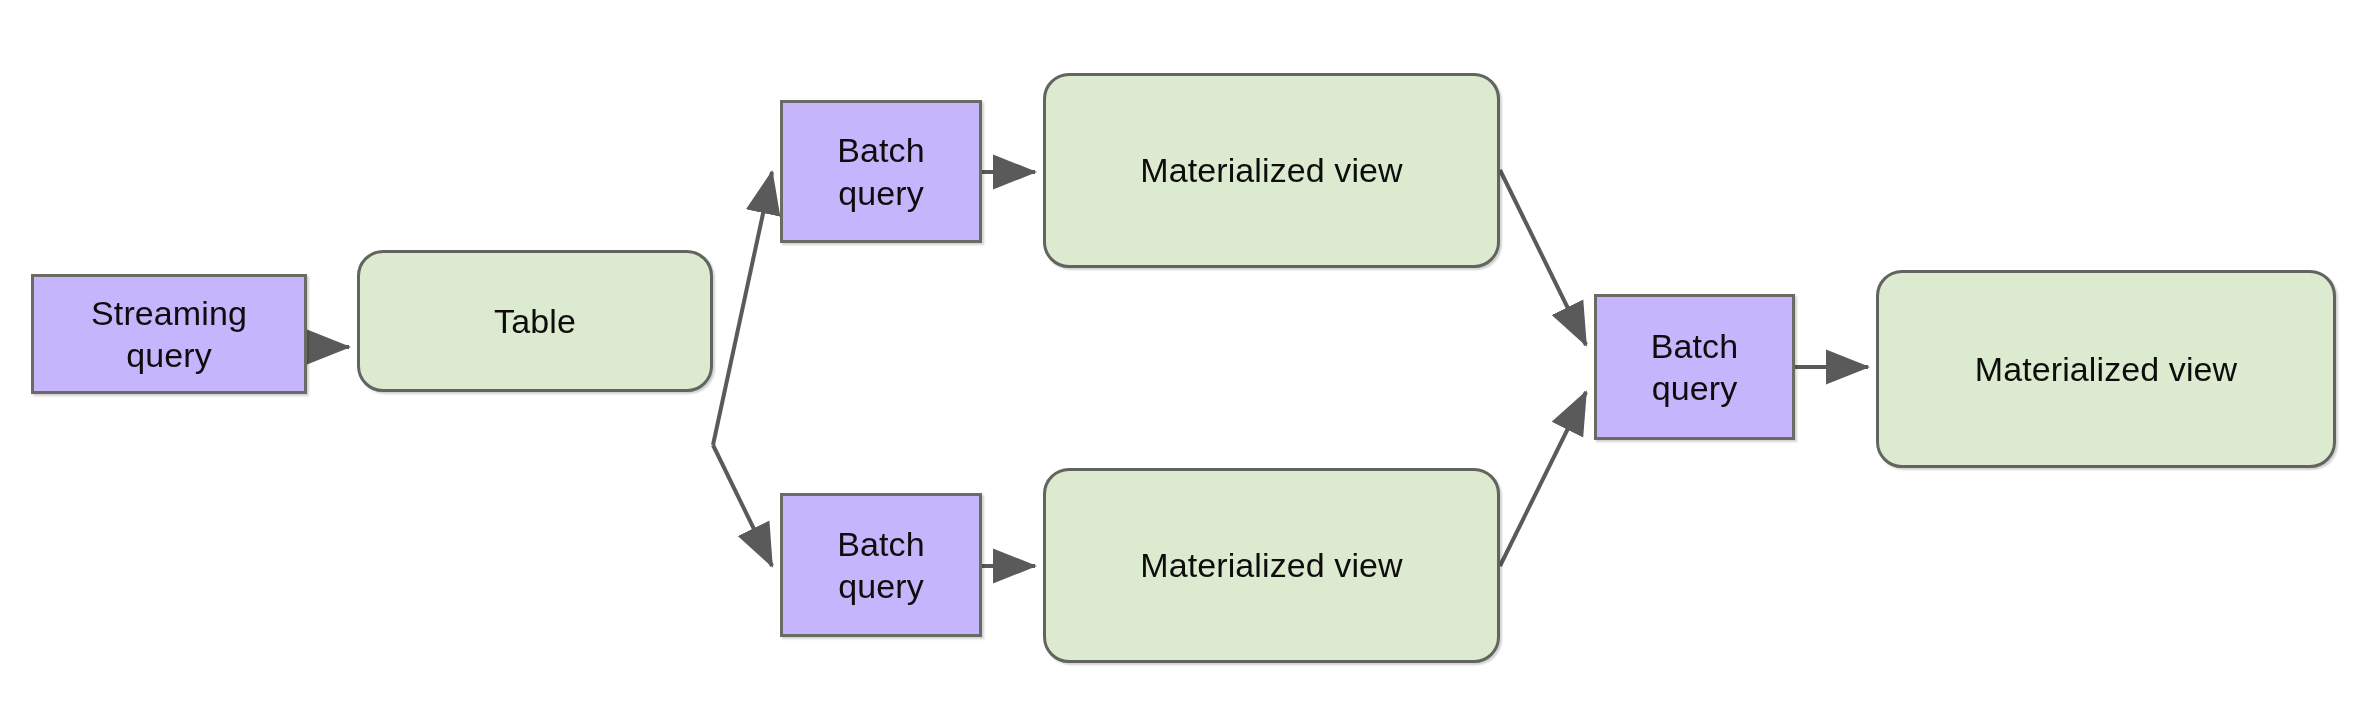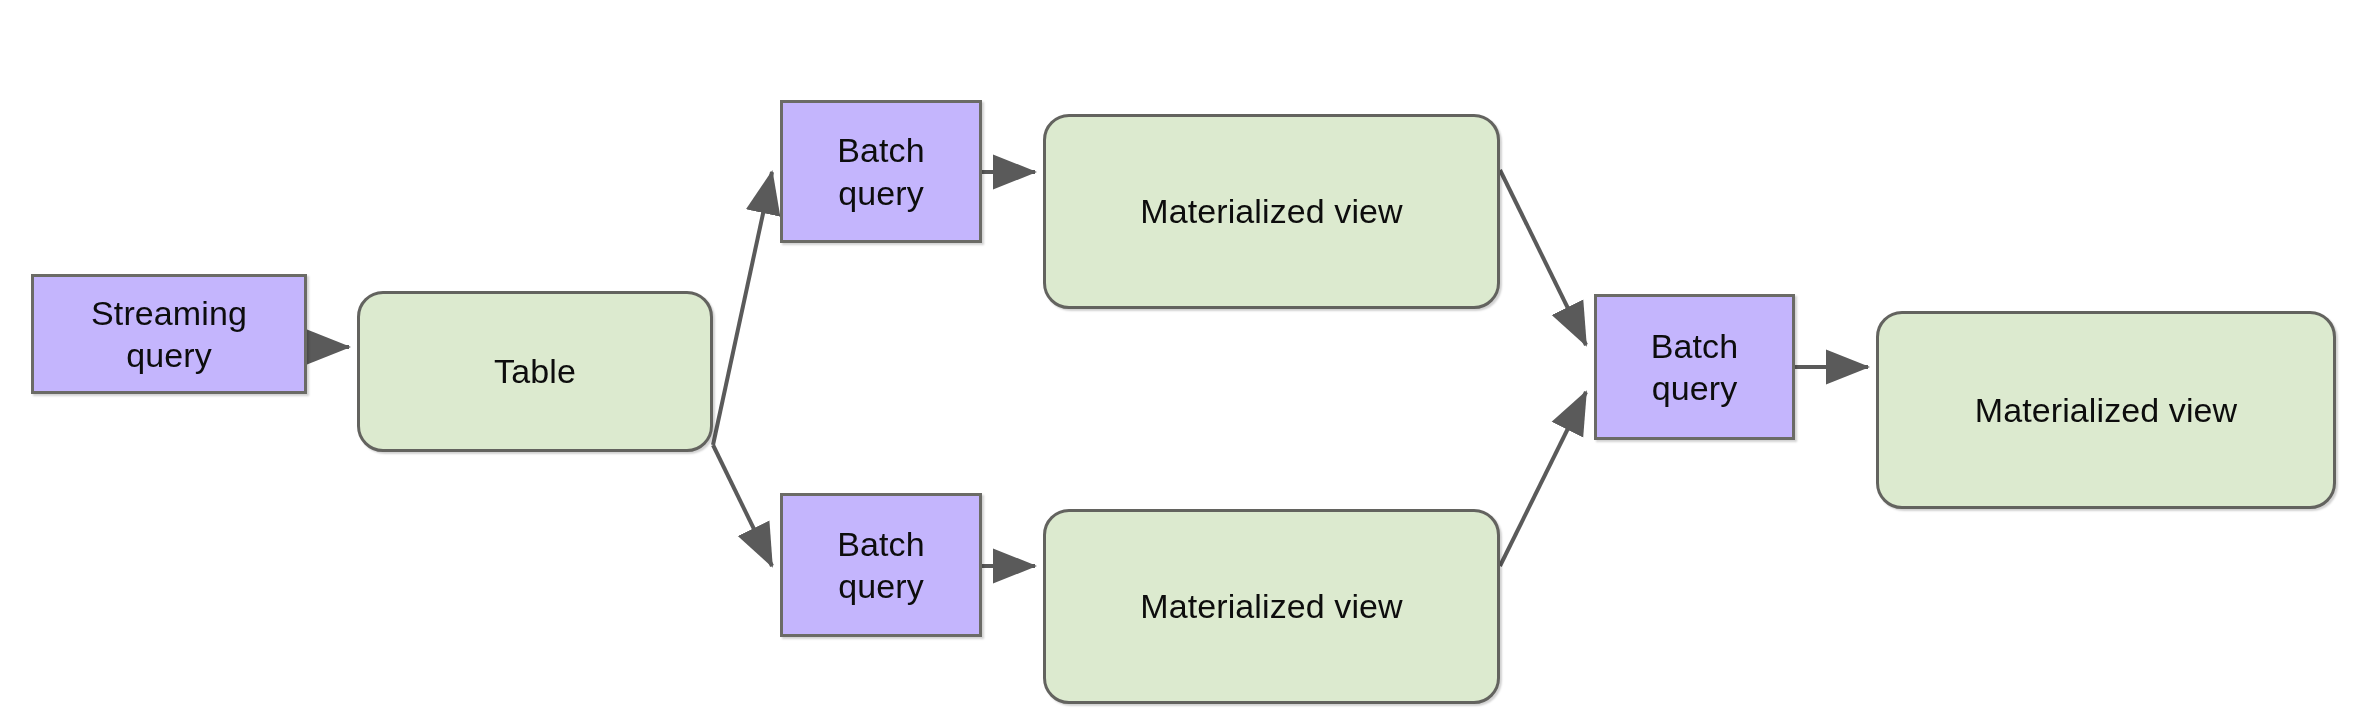--- a/index.html
+++ b/index.html
@@ -40,21 +40,20 @@
     font-size: 34px;
     line-height: 1.24;
     letter-spacing: 0.1px;
     white-space: pre-line;
     box-shadow: 2px 2px 2px rgba(0,0,0,0.18);
     z-index: 2;
   }
   .node.table-shape {
     background: #dceacf;
     border-color: #63635f;
-    margin-top: 41px;
   }
   .node.process-shape {
     background: #c4b5fd;
     border-color: #6b6b66;
   }
   .node.rounded {
     border-radius: 26px;
   }
   .node-label {
     display: block;
@@ -84,21 +83,21 @@
         <path d="M 1500 566 L 1586 392" marker-end="url(#arrowhead)" stroke="#5a5a5a"></path>
         <path d="M 1795 367 L 1868 367" marker-end="url(#arrowhead)" stroke="#5a5a5a"></path>
       </g>
   </svg>
 
   <div class="node process-shape" style="left: 31px; top: 274px; width: 276px; height: 120px;">
     <span class="node-label">Streaming
 query</span>
   </div>
 
-  <div class="node table-shape rounded" style="left: 357px; top: 250px; width: 356px; height: 161px;">
+  <div class="node table-shape rounded" style="left: 357px; top: 250px; width: 356px; height: 142px;">
     <span class="node-label">Table</span>
   </div>
 
   <div class="node process-shape" style="left: 780px; top: 100px; width: 202px; height: 143px;">
     <span class="node-label">Batch
 query</span>
   </div>
 
   <div class="node table-shape rounded" style="left: 1043px; top: 73px; width: 457px; height: 195px;">
     <span class="node-label">Materialized view</span>

